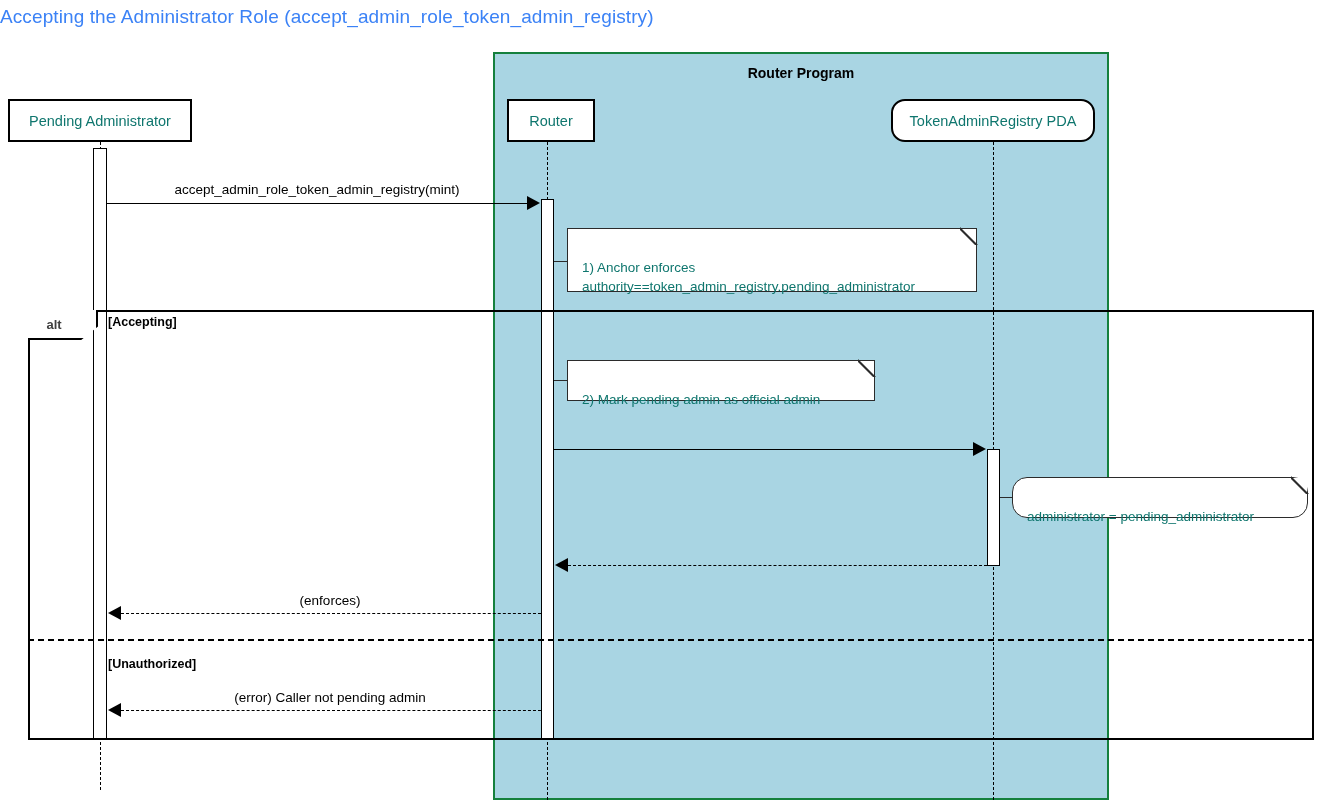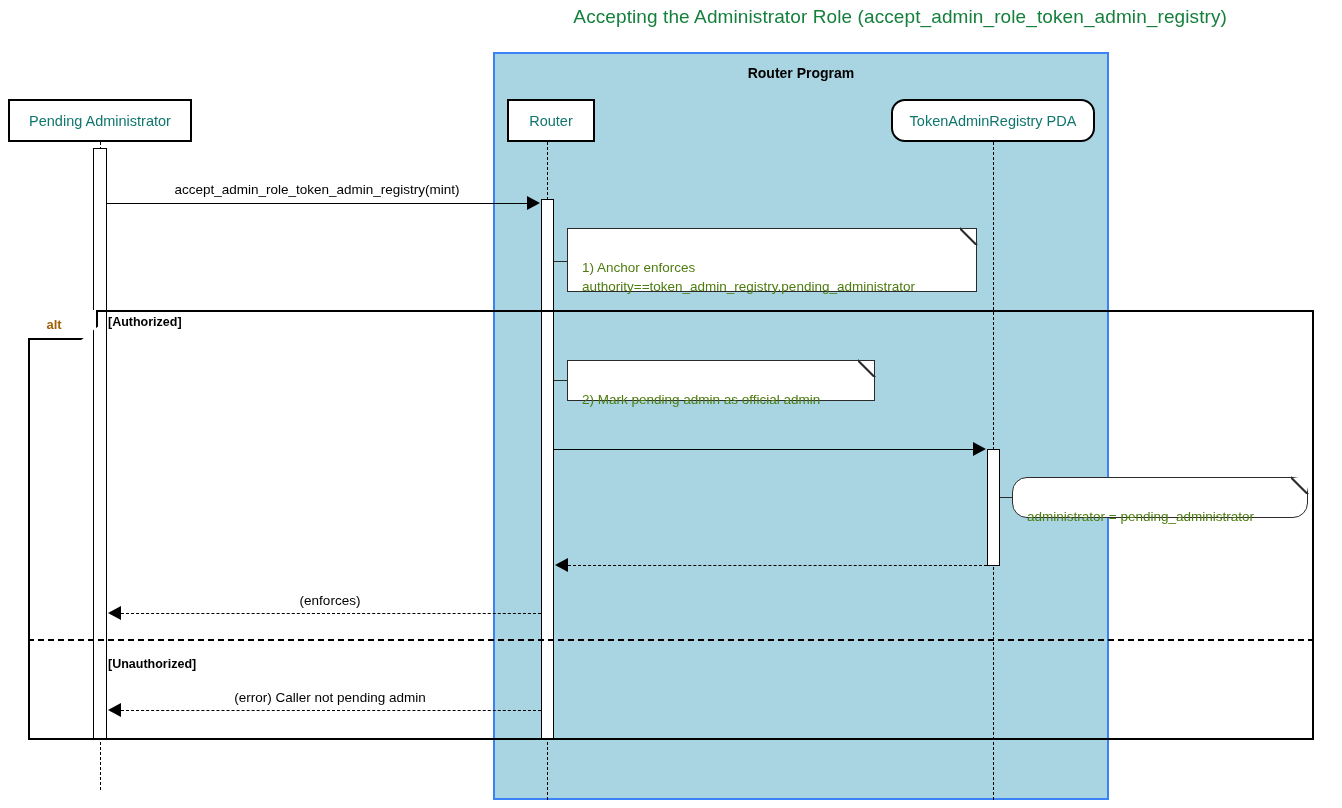--- a/index.html
+++ b/index.html
@@ -18,29 +18,29 @@
     background: #ffffff;
     overflow: hidden;
   }
   .abs { position: absolute; }
 
   
   .diagram-title {
     left: 0;
     top: 6px;
     width: 1227px;
-    text-align: right;
+    text-align: left;
     font-size: 19px;
-    color: #15803d;
+    color: #3b82f6;
     letter-spacing: 0.1px;
   }
 
   
   .group-box {
-    border: 2px solid #3b82f6;
+    border: 2px solid #15803d;
     background: #a9d5e3;
     box-sizing: border-box;
   }
   .group-label {
     width: 100%;
     text-align: center;
     font-size: 14px;
     font-weight: bold;
     color: #000000;
   }
@@ -96,21 +96,21 @@
     text-align: center;
     white-space: nowrap;
   }
 
   
   .note {
     box-sizing: border-box;
     background: #ffffff;
     border: 1.8px solid #2b2b2b;
     font-size: 13.5px;
-    color: #4d7c0f;
+    color: #0f766e;
     line-height: 1.45;
     padding: 9px 12px 9px 14px;
     white-space: pre-line;
   }
   .note-fold {
     position: absolute;
     top: 0;
     right: 0;
     width: 17px;
     height: 17px;
@@ -155,21 +155,21 @@
     position: absolute;
     left: 0; top: 0;
     width: 100%; height: 100%;
     display: flex;
     align-items: center;
     justify-content: center;
     padding-right: 16px;
     box-sizing: border-box;
     font-size: 13px;
     font-weight: bold;
-    color: #a16207;
+    color: #404040;
   }
   .alt-condition {
     font-size: 12.5px;
     font-weight: bold;
     color: #000000;
     white-space: nowrap;
   }
   .alt-divider {
     height: 0;
     border-top: 2.6px dashed #000000;
@@ -216,21 +216,21 @@
 authority==token_admin_registry.pending_administrator</span>
     <span class="note-fold"></span>
   </div>
 
   <div class="abs alt-frame" style="left:28px; top:310px; width:1286px; height:430px;"></div>
 
   <div class="abs alt-tab" style="left:28px; top:310px; width:70px; height:30px;">
     <span class="alt-tab-inner">alt</span>
   </div>
 
-  <div class="abs alt-condition" style="left:108px; top:315px;">[Authorized]</div>
+  <div class="abs alt-condition" style="left:108px; top:315px;">[Accepting]</div>
 
   <div class="abs note-stub" style="left:554px; top:380px; width:14px;"></div>
   <div class="abs note" style="left:567px; top:360px; width:308px; height:41px;">
     <span>2) Mark pending admin as official admin</span>
     <span class="note-fold"></span>
   </div>
 
   <div class="abs msg-line-solid" style="left:554px; top:449px; width:420px;"></div>
   <div class="abs arrow-right" style="left:973px; top:442px;"></div>
 

